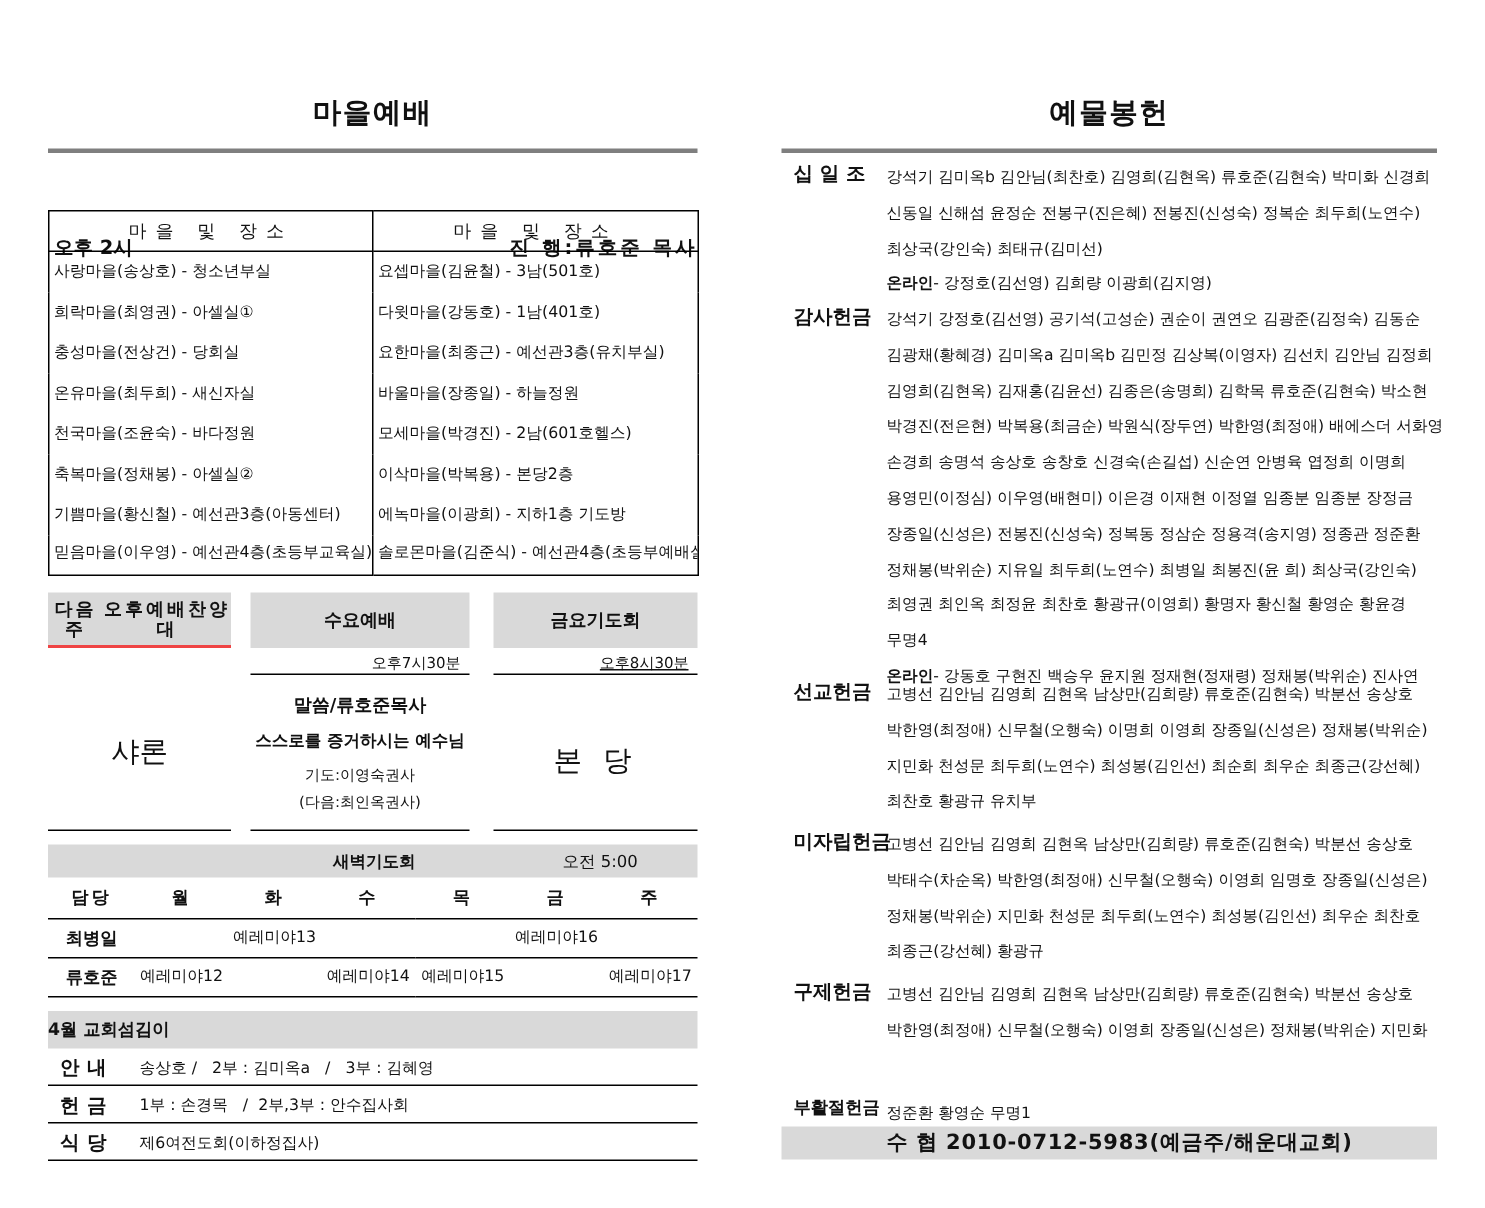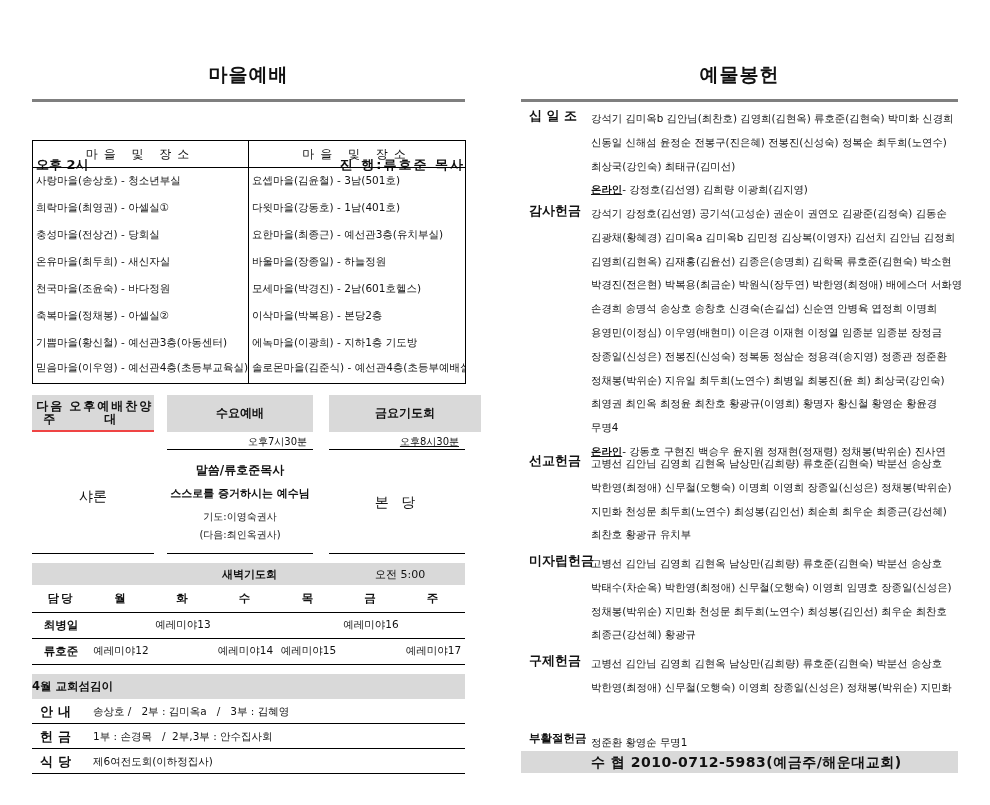--- a/index.html
+++ b/index.html
@@ -20,30 +20,30 @@
   table.villages { position: absolute; top: 140px; left: 0; width: 433px; border-collapse: collapse; border: 1.5px solid #000; table-layout: fixed; }
   table.villages th { height: 27px; font-size: 12px; font-weight: normal; letter-spacing: 6px; border: 1px solid #000; border-bottom: 1.5px solid #000; text-align: center; }
   table.villages td { height: 27px; font-size: 10.5px; padding-left: 3px; white-space: nowrap; overflow: hidden; border-left: 1px solid #000; }
   table.villages td:first-child { border-left: none; }
   table.villages tr:last-child td { padding-bottom: 4px; }
 
   .gray { background: #d9d9d9; }
   .box-head { position: absolute; top: 395px; height: 37px; font-size: 12px; font-weight: bold; text-align: center; display: flex; align-items: center; justify-content: center; line-height: 13px; }
   .bh1 { left: 0; width: 122px; border-bottom: 2px solid #ef4444; flex-direction: row; letter-spacing: 2px; }
   .bh2 { left: 135px; width: 146px; }
-  .bh3 { left: 297px; width: 152px; }
+  .bh3 { left: 297px; width: 136px; }
   .sub-time { position: absolute; top: 435px; font-size: 10px; text-align: right; height: 15px; border-bottom: 1.5px solid #000; padding-right: 6px; }
   .st2 { left: 135px; width: 146px; }
   .st3 { left: 297px; width: 136px; text-decoration: underline; }
 
   .body-cell { position: absolute; top: 452px; height: 102px; border-bottom: 1.5px solid #000; text-align: center; }
   .bc1 { left: 0; width: 122px; }
   .bc2 { left: 135px; width: 146px; }
   .bc3 { left: 297px; width: 136px; }
-  .bc1 .centerw, .bc3 .centerw { position: absolute; left: 0; width: 100%; font-size: 14px; }
+  .bc1 .centerw, .bc3 .centerw { position: absolute; left: 0; width: 100%; font-size: 19px; }
   .bc1 .centerw { top: 36px; }
   .bc3 .centerw { top: 42px; letter-spacing: 4px; }
   .bc2 .l1 { position: absolute; top: 10px; width: 100%; font-size: 12px; font-weight: bold; }
   .bc2 .l2 { position: absolute; top: 34px; width: 100%; font-size: 11px; font-weight: bold; }
   .bc2 .l3 { position: absolute; top: 58px; width: 100%; font-size: 10px; }
   .bc2 .l4 { position: absolute; top: 76px; width: 100%; font-size: 10px; }
 
   .dawn-head { position: absolute; top: 563px; left: 0; width: 433px; height: 22px; font-size: 11px; font-weight: bold; }
   .dawn-head .dh-title { position: absolute; left: 190px; top: 4px; }
   .dawn-head .dh-time { position: absolute; left: 343px; top: 4px; font-weight: normal; }
@@ -58,21 +58,21 @@
   .visit-row .vv { position: absolute; left: 61px; top: 6px; font-size: 10.5px; white-space: pre; }
   .vr1 { top: 699px; }
   .vr2 { top: 724px; }
   .vr3 { top: 749px; }
 
   
   .off-group { position: absolute; left: 0; width: 437px; }
   .off-label { position: absolute; left: 8px; top: 0; font-size: 13px; font-weight: bold; white-space: nowrap; }
   .off-body { position: absolute; left: 70px; top: 0; width: 367px; font-size: 10.4px; line-height: 23.8px; }
   .off-body .line { white-space: nowrap; display: block; }
-  .online { font-weight: bold; text-decoration: underline; }
+  .online { font-weight: bold; }
 
   .bank-bar { position: absolute; top: 751px; left: 0; width: 437px; height: 22px; font-size: 14px; font-weight: bold; line-height: 22px; padding-left: 70px; letter-spacing: 0.5px; }
 </style>
 </head>
 <body>
 
 <div class="col-left">
   <div class="section-title">마을예배</div>
   <div class="title-rule"></div>
 

